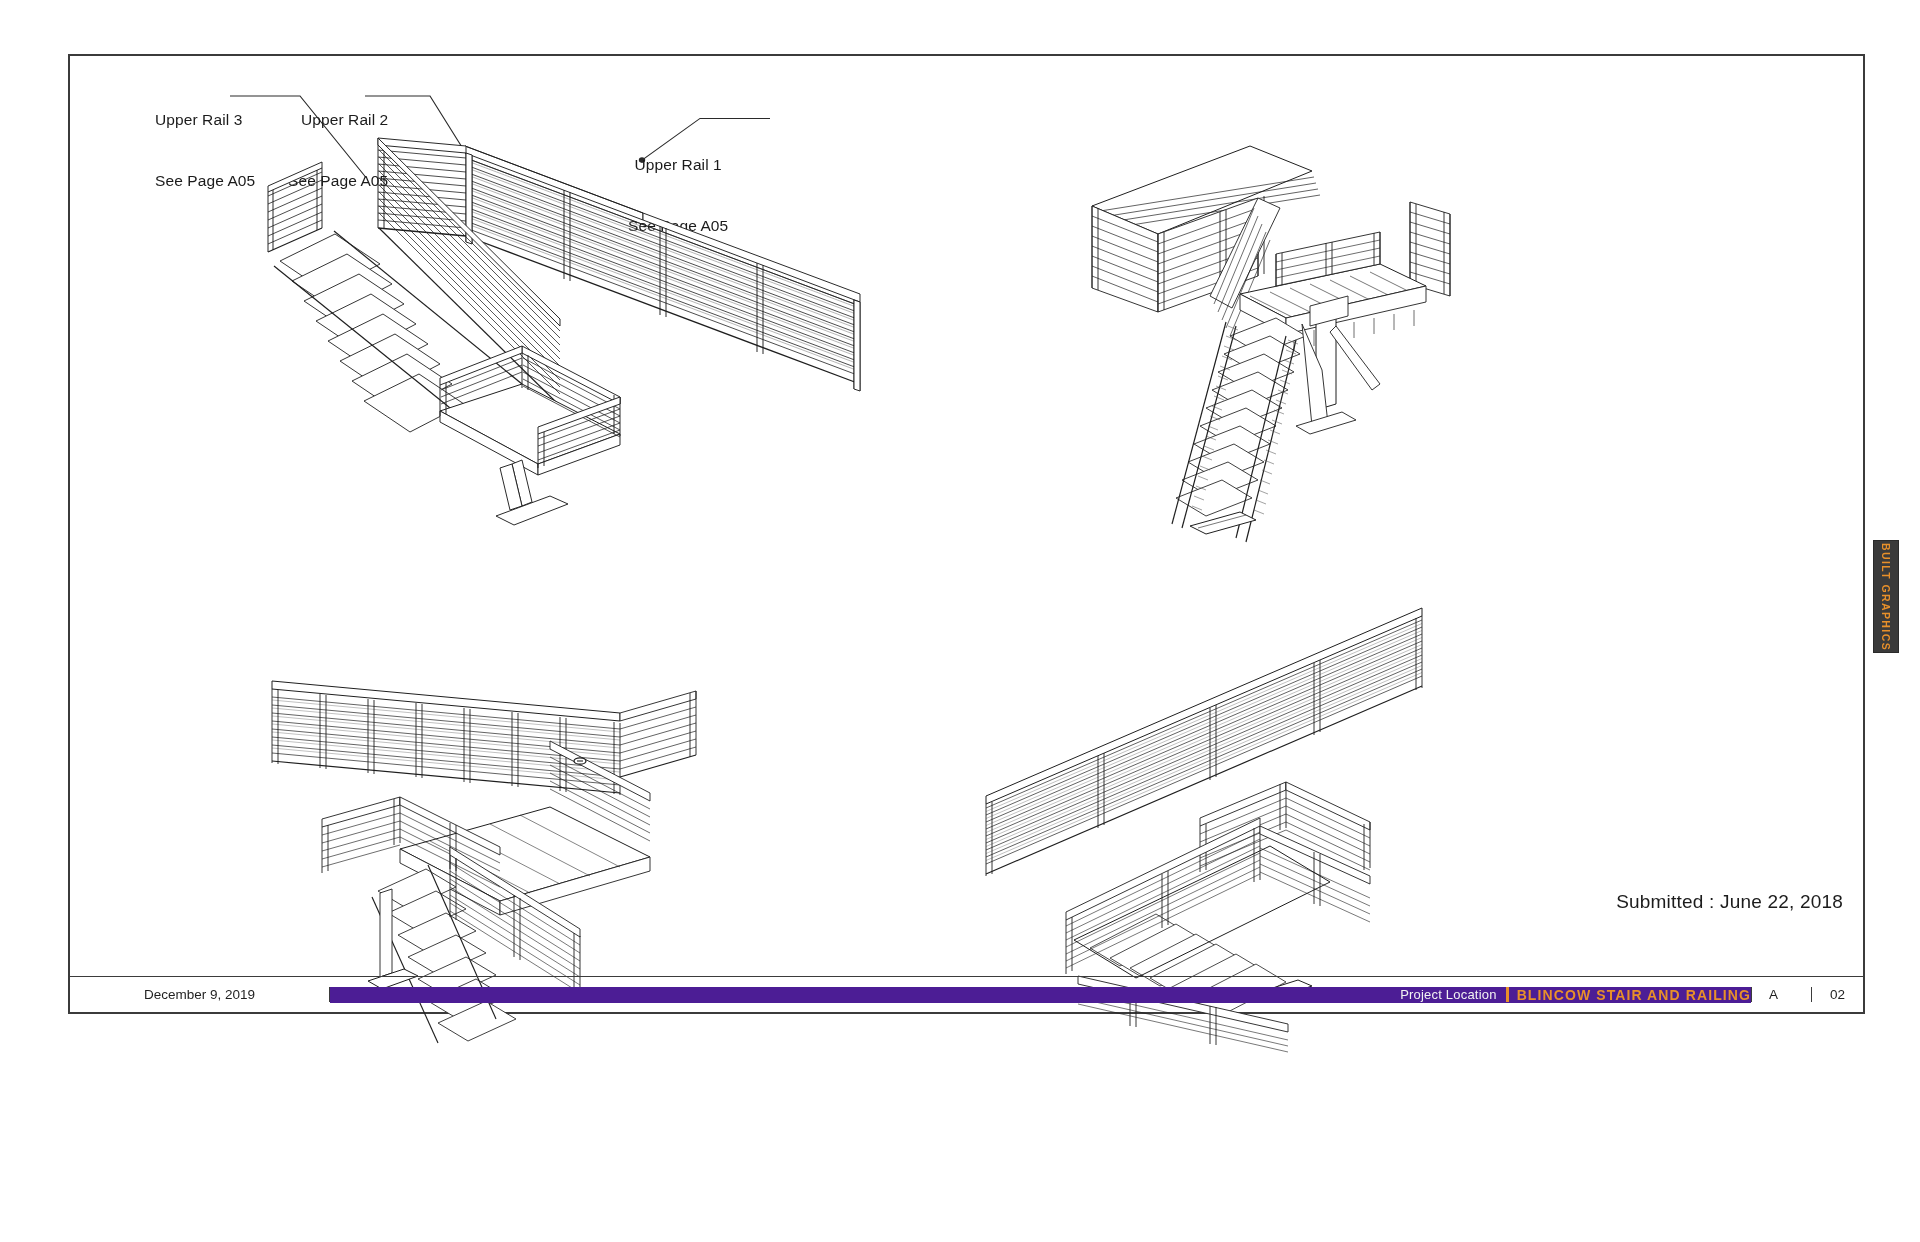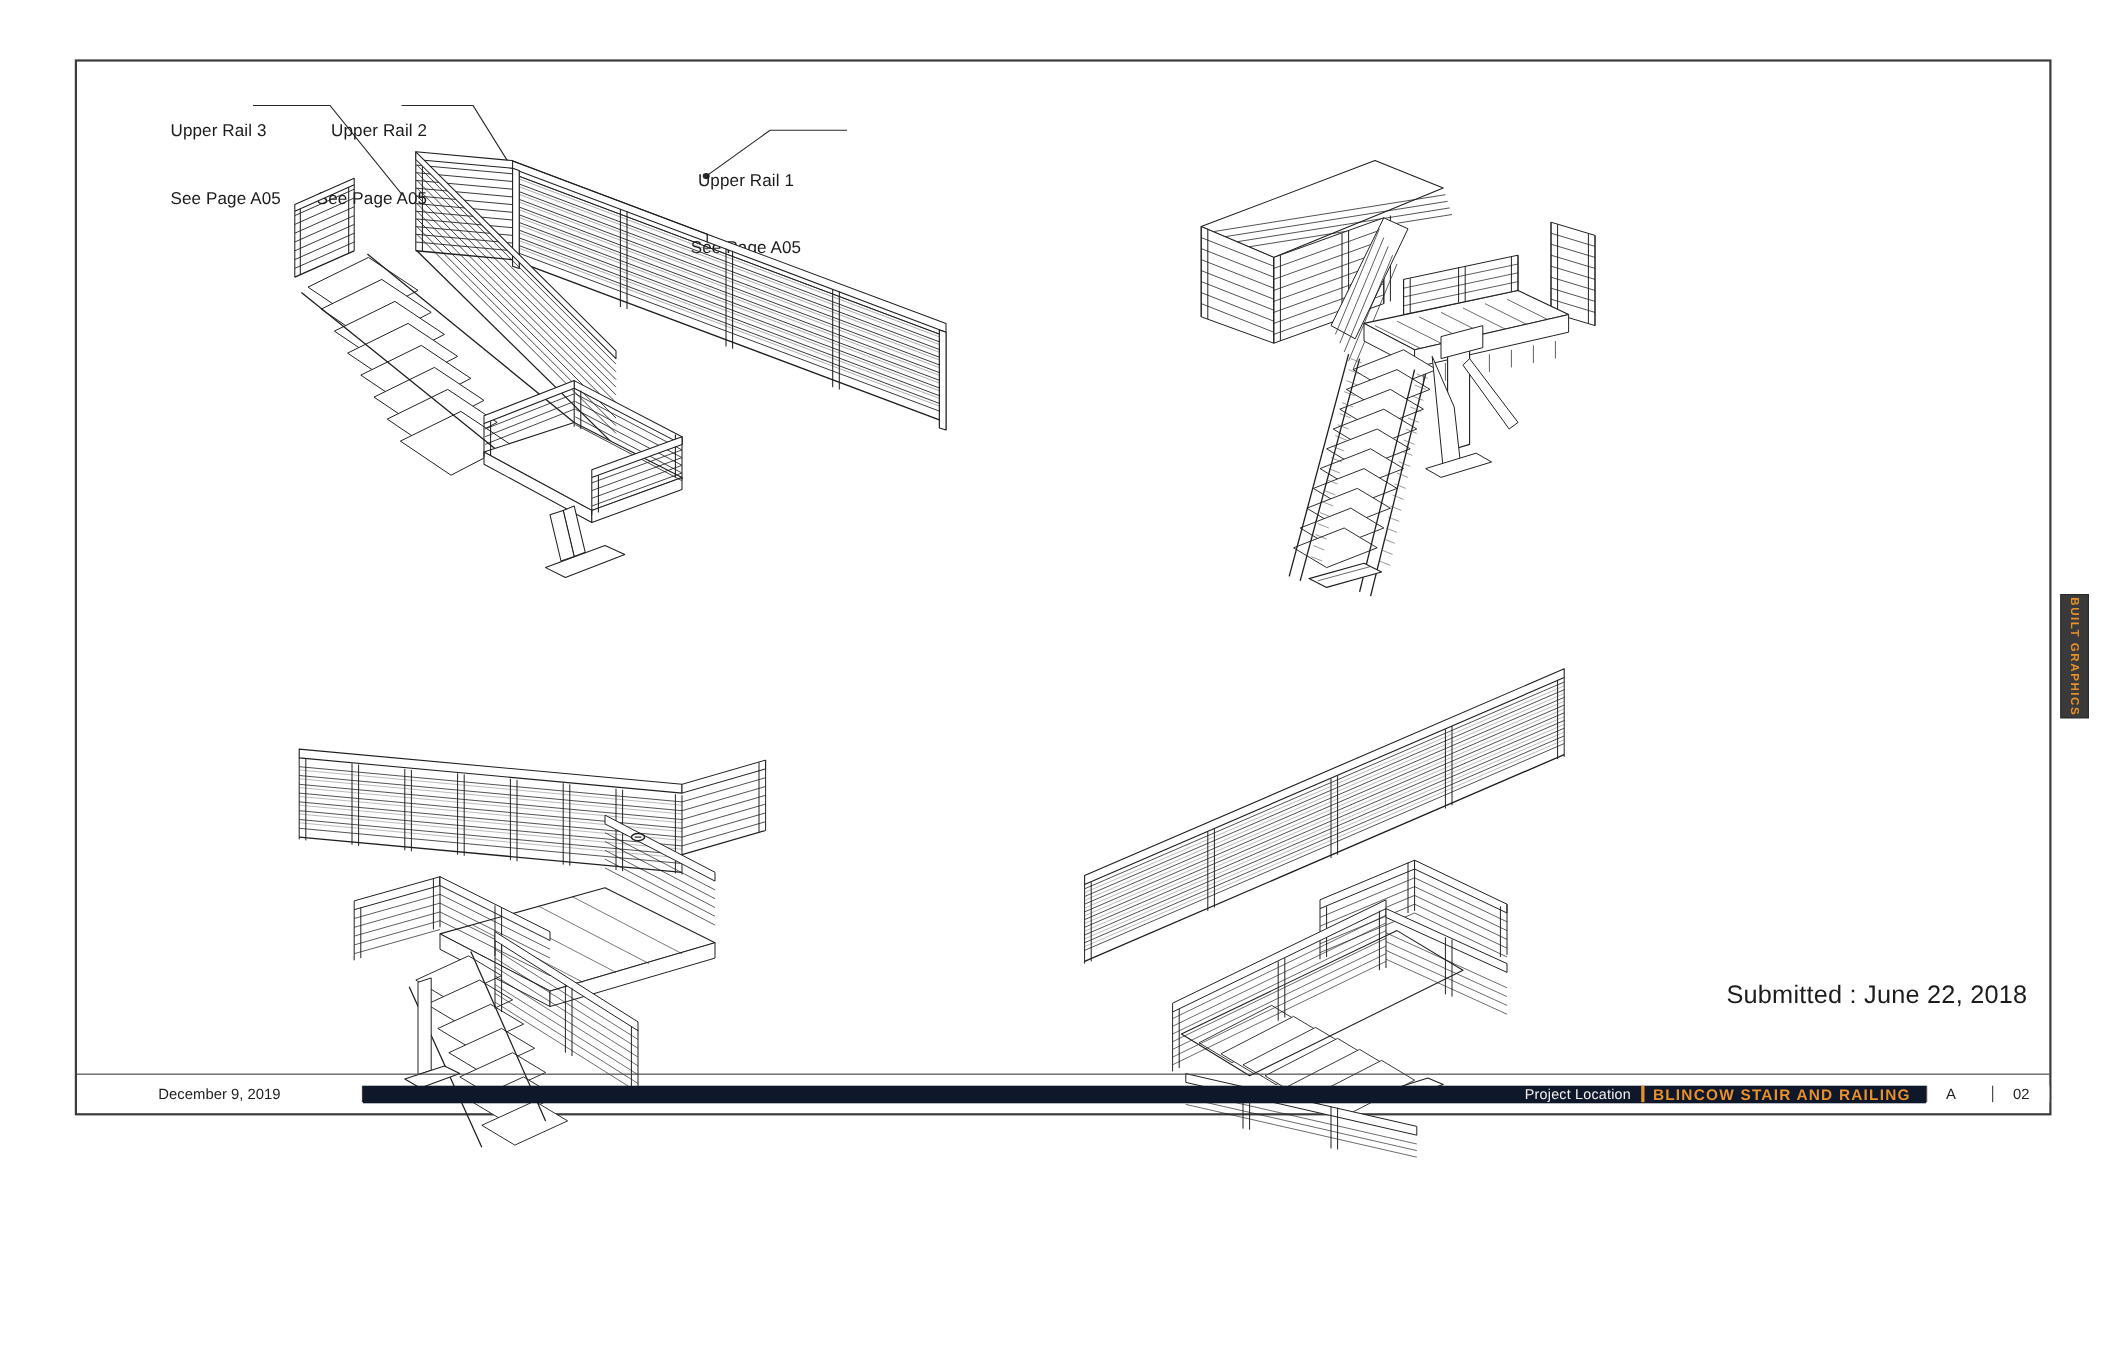--- a/index.html
+++ b/index.html
@@ -55,21 +55,21 @@
     left: 0; top: 0;
     width: 100%; height: 100%;
     pointer-events: none;
   }
 
   
   #submitted {
     position: absolute;
     right: 20px;
     top: 835px;
-    font-size: 23px;
+    font-size: 19px;
     color: #1c1c1c;
     letter-spacing: .2px;
   }
 
   
   #titleblock {
     position: absolute;
     left: 0;
     bottom: 0;
     width: 100%;
@@ -85,25 +85,24 @@
     display: flex;
     align-items: center;
     justify-content: center;
     font-size: 13.5px;
     color: #1f1f1f;
     border-right: 1px solid #3b3b3b;
     box-sizing: border-box;
   }
   .tb-main {
     flex: 1;
-    background: #0f172a;
+    background: #4c1d95;
     display: flex;
     align-items: center;
     justify-content: flex-end;
-    padding-right: 14px;
     gap: 0px;
     box-sizing: border-box;
   }
   .tb-proj {
     color: #f2f2f2;
     font-size: 13px;
     letter-spacing: .2px;
   }
   .tb-divider {
     display: inline-block;

